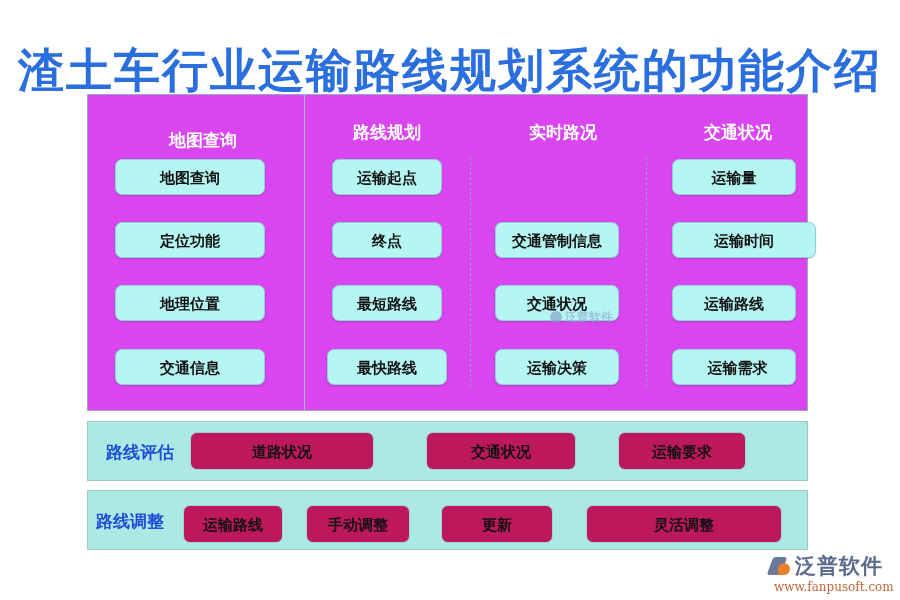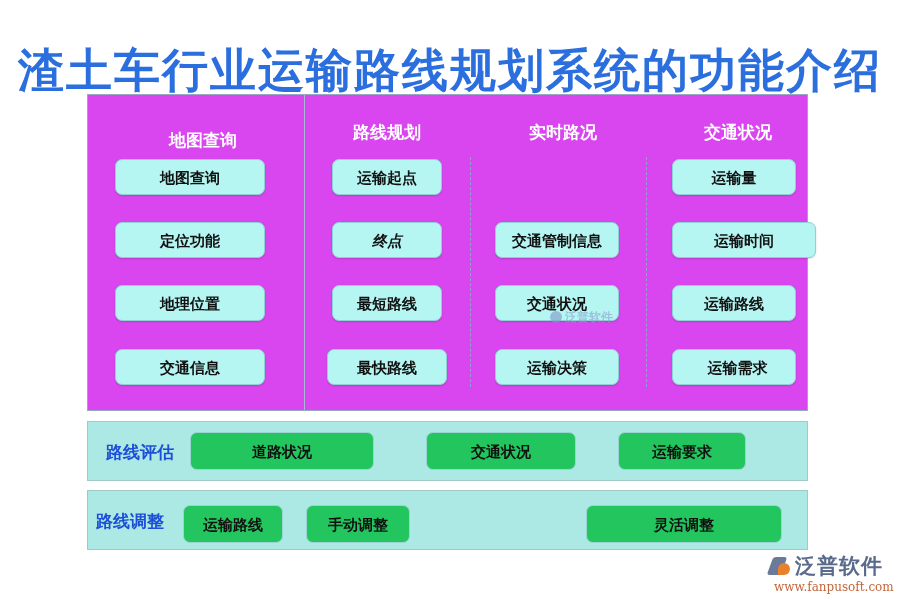--- a/index.html
+++ b/index.html
@@ -11,21 +11,21 @@
               background:#d946ef;border:1px solid #9aa7c0;box-sizing:border-box;}
   .v-divider{position:absolute;top:0;bottom:0;left:216px;width:1px;background:#a9b7d8;}
   .dash-divider{position:absolute;top:62px;height:230px;width:0;border-left:1px dashed #8ea2d4;}
   .col-head{position:absolute;color:#ffffff;font-weight:bold;font-size:17px;text-align:center;}
   .pill{position:absolute;height:36px;line-height:36px;background:#b5f5f2;border-radius:7px;
         border:1px solid #8fd0d6;box-sizing:border-box;text-align:center;
         font-size:15px;font-weight:bold;color:#111;box-shadow:0 1px 2px rgba(0,0,0,0.15);}
   .row-panel{position:absolute;left:87px;width:721px;height:60px;background:#ace8e4;
              border:1px solid #9fcac8;box-sizing:border-box;}
   .row-label{position:absolute;font-size:17px;font-weight:bold;color:#1d4ed8;}
-  .pill2{position:absolute;height:38px;line-height:38px;background:#22c55e;border-radius:7px;
+  .pill2{position:absolute;height:38px;line-height:38px;background:#be185d;border-radius:7px;
          border:1px solid #9ad5d4;box-sizing:border-box;text-align:center;
          font-size:15px;font-weight:bold;color:#111;}
   .watermark-mid{position:absolute;left:550px;top:309px;font-size:12px;color:#8aa0cc;opacity:0.6;font-weight:bold;}
   .wm-icon{display:inline-block;width:12px;height:12px;border-radius:50%;background:#7f97c8;margin-right:3px;vertical-align:-2px;}
   .logo{position:absolute;left:770px;top:552px;width:125px;}
   .logo-row{display:flex;align-items:center;}
   .logo-mark{width:22px;height:22px;position:relative;margin-right:3px;}
   .logo-mark .a{position:absolute;left:0;top:2px;width:14px;height:18px;background:#6b7a99;transform:skewX(-20deg);border-radius:3px;}
   .logo-mark .b{position:absolute;left:8px;top:8px;width:12px;height:12px;background:#e8802c;border-radius:50% 50% 50% 0;}
   .logo-text{font-size:21px;color:#5a6a8a;font-weight:bold;letter-spacing:1px;}
@@ -42,21 +42,21 @@
   <div class="dash-divider" style="left:558px;"></div>
 
   <div class="col-head" style="left:60px;top:34px;width:110px;">地图查询</div>
   <div class="pill" style="left:27px;top:64px;width:150px;">地图查询</div>
   <div class="pill" style="left:27px;top:127px;width:150px;">定位功能</div>
   <div class="pill" style="left:27px;top:190px;width:150px;">地理位置</div>
   <div class="pill" style="left:27px;top:254px;width:150px;">交通信息</div>
 
   <div class="col-head" style="left:244px;top:26px;width:110px;">路线规划</div>
   <div class="pill" style="left:244px;top:64px;width:110px;">运输起点</div>
-  <div class="pill" style="left:244px;top:127px;width:110px;font-style:italic;">终点</div>
+  <div class="pill" style="left:244px;top:127px;width:110px;">终点</div>
   <div class="pill" style="left:244px;top:190px;width:110px;">最短路线</div>
   <div class="pill" style="left:239px;top:254px;width:120px;">最快路线</div>
 
   <div class="col-head" style="left:410px;top:26px;width:130px;">实时路况</div>
   <div class="pill" style="left:407px;top:127px;width:124px;">交通管制信息</div>
   <div class="pill" style="left:407px;top:190px;width:124px;">交通状况</div>
   <div class="pill" style="left:407px;top:254px;width:124px;">运输决策</div>
 
   <div class="col-head" style="left:590px;top:26px;width:120px;">交通状况</div>
   <div class="pill" style="left:584px;top:64px;width:124px;">运输量</div>
@@ -71,20 +71,21 @@
   <div class="row-label" style="left:18px;top:19px;">路线评估</div>
   <div class="pill2" style="left:102px;top:10px;width:184px;">道路状况</div>
   <div class="pill2" style="left:338px;top:10px;width:150px;">交通状况</div>
   <div class="pill2" style="left:530px;top:10px;width:128px;">运输要求</div>
 </div>
 
 <div class="row-panel" style="top:490px;">
   <div class="row-label" style="left:8px;top:19px;">路线调整</div>
   <div class="pill2" style="left:95px;top:14px;width:100px;">运输路线</div>
   <div class="pill2" style="left:218px;top:14px;width:104px;">手动调整</div>
+  <div class="pill2" style="left:353px;top:14px;width:112px;">更新</div>
   <div class="pill2" style="left:498px;top:14px;width:196px;">灵活调整</div>
 </div>
 
 <div class="logo">
   <div class="logo-row">
     <div class="logo-mark">
         <div class="a"></div>
         <div class="b"></div>
       </div>
     <span class="logo-text">泛普软件</span>

